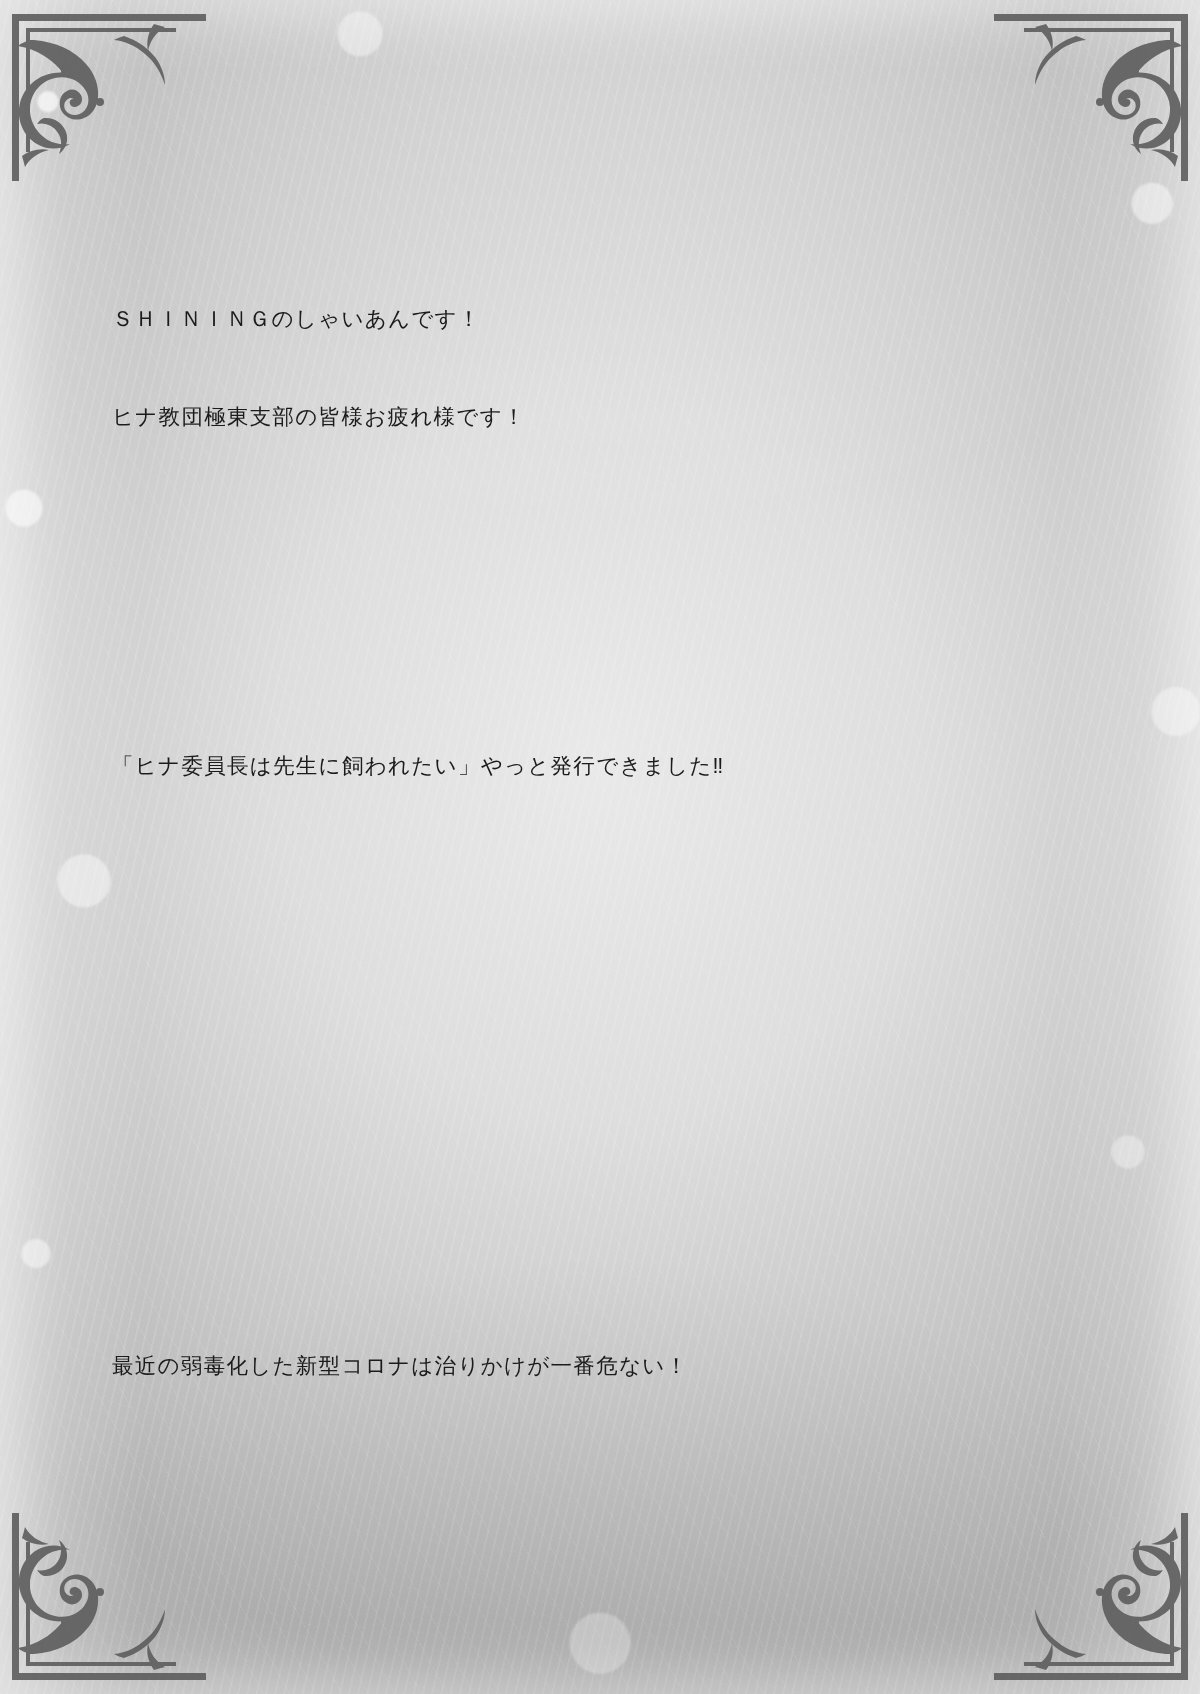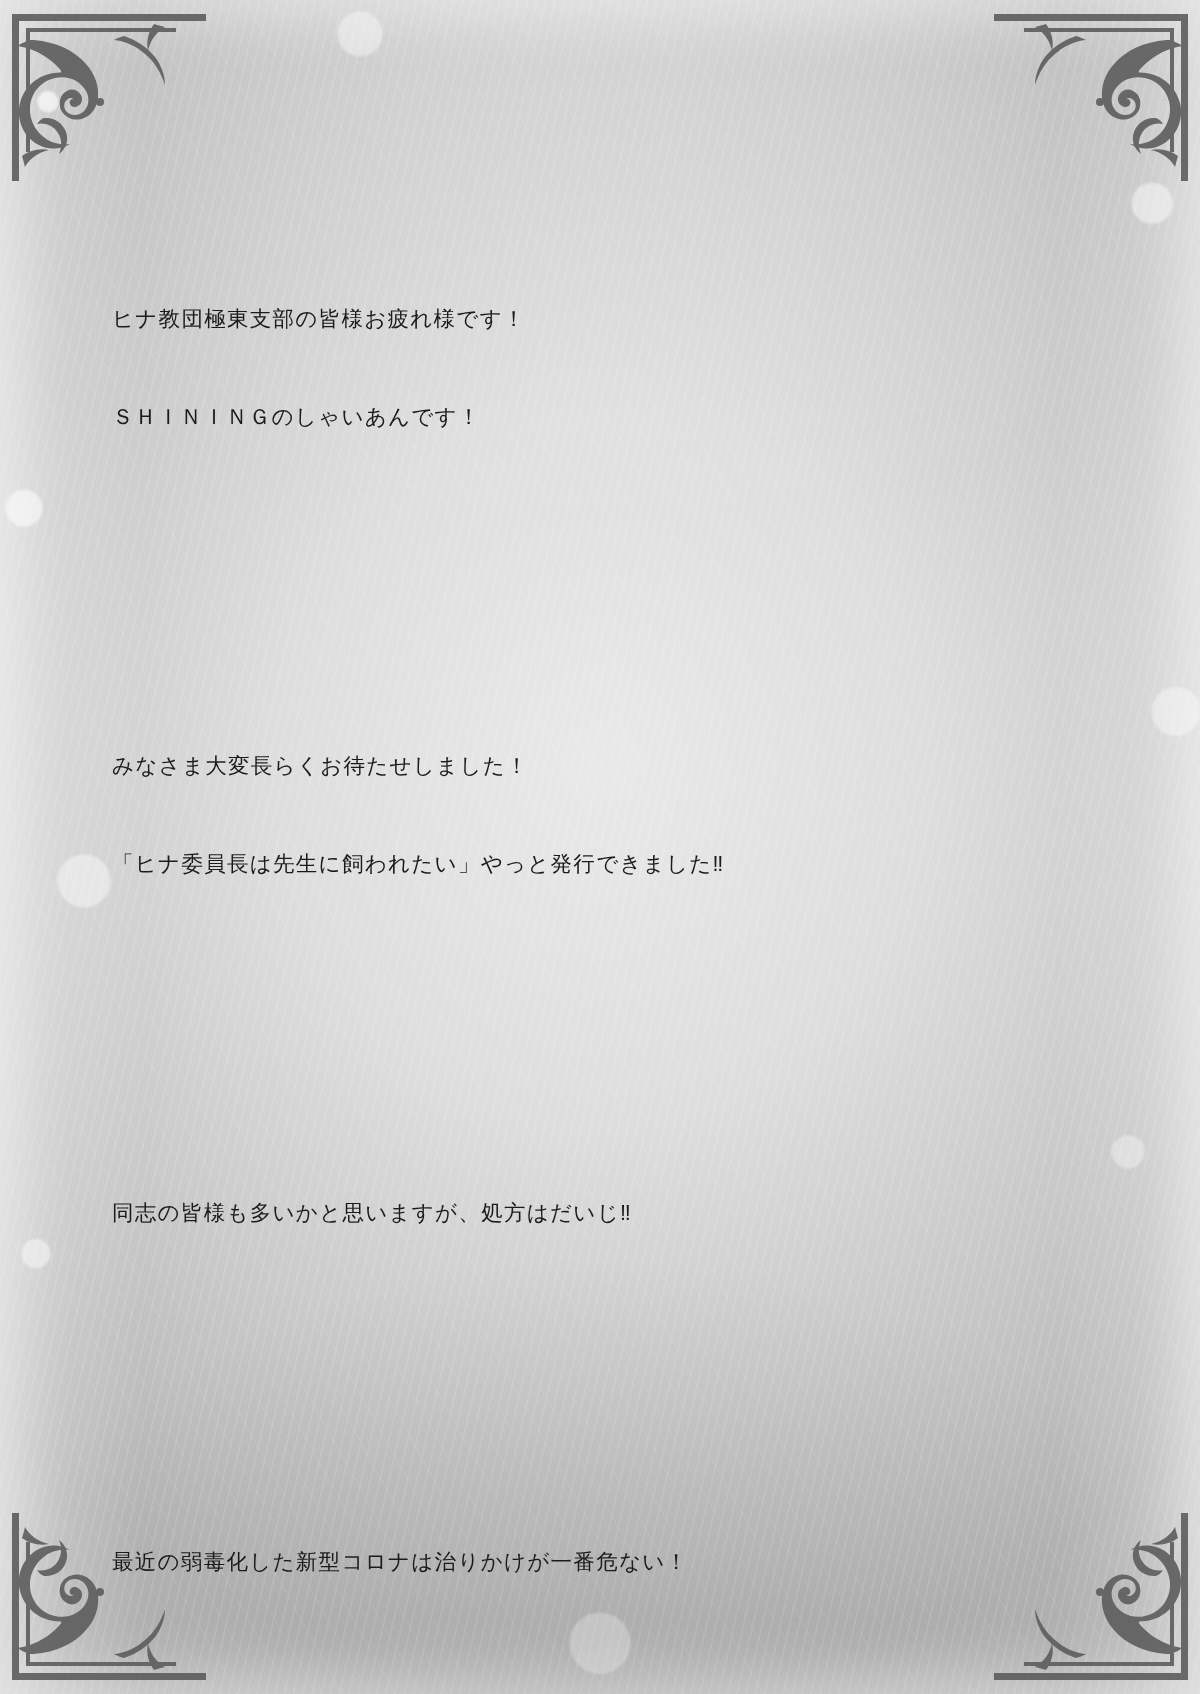--- a/index.html
+++ b/index.html
@@ -150,33 +150,31 @@
       <circle cx="62" cy="66" r="5"></circle>
       <circle cx="96" cy="96" r="4"></circle>
       <path d="M150 18c-6 8-8 18-6 27 2-10 8-19 17-24-4-1-8-2-11-3z"></path>
       <path d="M18 150c8-6 18-8 27-6-10 2-19 8-24 17-1-4-2-8-3-11z"></path>
     </svg>
   </div>
 
   <div class="afterword">
 
     <div class="blk">
+      <span class="line">ＳＨＩＮＩＮＧのしゃいあんです！</span>
       <span class="line">ヒナ教団極東支部の皆様お疲れ様です！</span>
-      <span class="line">ＳＨＩＮＩＮＧのしゃいあんです！</span>
     </div>
     <div class="gap-s"></div>
 
     <div class="blk">
-      <span class="line">みなさま大変長らくお待たせしました！</span>
       <span class="line">「ヒナ委員長は先生に飼われたい」やっと発行できました‼</span>
     </div>
     <div class="gap-s"></div>
 
     <div class="blk">
-      <span class="line">同志の皆様も多いかと思いますが、処方はだいじ‼</span>
     </div>
     <div class="gap-s"></div>
 
     <div class="blk">
       <span class="line">最近の弱毒化した新型コロナは治りかけが一番危ない！</span>
       
       
     </div>
     
 

